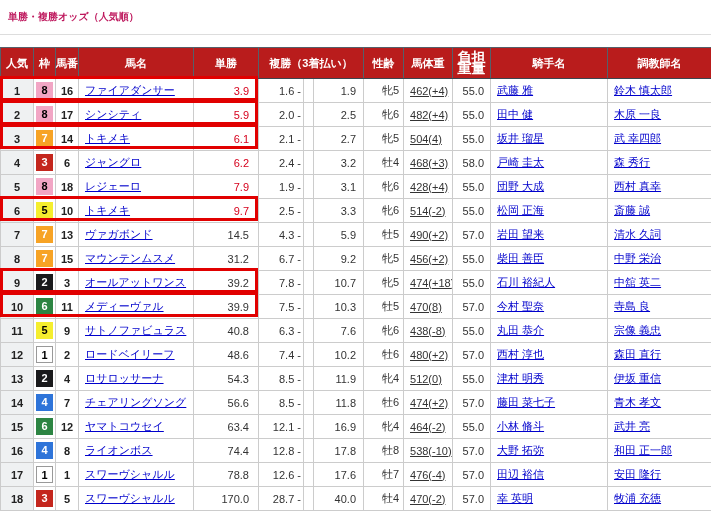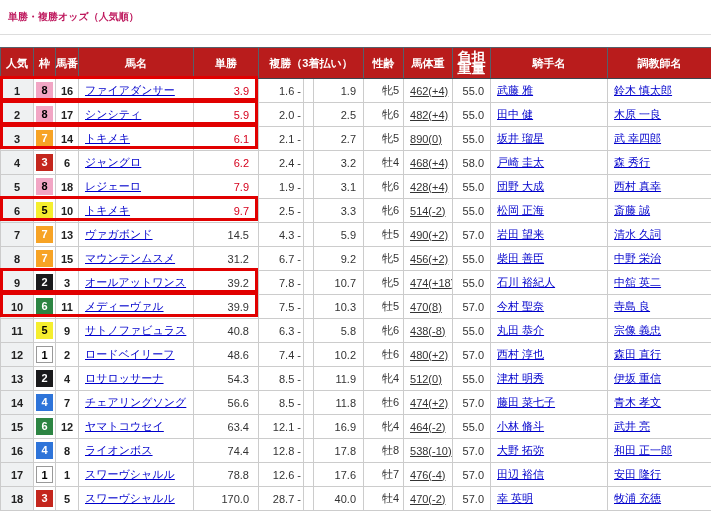--- a/index.html
+++ b/index.html
@@ -145,36 +145,36 @@
         <tr>
     <td class="c-rank">3</td>
     <td class="c-bracket"><span class="badge bk-7">7</span></td>
     <td class="c-num">14</td>
     <td class="c-horse"><a href="#">トキメキ</a></td>
     <td class="c-win win-red">6.1</td>
     <td class="c-plow">2.1</td>
     <td class="c-pgap"></td>
     <td class="c-phigh">2.7</td>
     <td class="c-sex">牝5</td>
-    <td class="c-weight">890(0)</td>
+    <td class="c-weight">504(4)</td>
     <td class="c-load">55.0</td>
     <td class="c-jockey"><a href="#">坂井 瑠星</a></td>
     <td class="c-trainer"><a href="#">武 幸四郎</a></td>
   </tr>
         <tr>
     <td class="c-rank">4</td>
     <td class="c-bracket"><span class="badge bk-3">3</span></td>
     <td class="c-num">6</td>
     <td class="c-horse"><a href="#">ジャングロ</a></td>
     <td class="c-win win-red">6.2</td>
     <td class="c-plow">2.4</td>
     <td class="c-pgap"></td>
     <td class="c-phigh">3.2</td>
     <td class="c-sex">牡4</td>
-    <td class="c-weight">468(+4)</td>
+    <td class="c-weight">468(+3)</td>
     <td class="c-load">58.0</td>
     <td class="c-jockey"><a href="#">戸崎 圭太</a></td>
     <td class="c-trainer"><a href="#">森 秀行</a></td>
   </tr>
         <tr>
     <td class="c-rank">5</td>
     <td class="c-bracket"><span class="badge bk-8">8</span></td>
     <td class="c-num">18</td>
     <td class="c-horse"><a href="#">レジェーロ</a></td>
     <td class="c-win win-red">7.9</td>
@@ -263,21 +263,21 @@
     <td class="c-trainer"><a href="#">寺島 良</a></td>
   </tr>
         <tr>
     <td class="c-rank">11</td>
     <td class="c-bracket"><span class="badge bk-5">5</span></td>
     <td class="c-num">9</td>
     <td class="c-horse"><a href="#">サトノファビュラス</a></td>
     <td class="c-win">40.8</td>
     <td class="c-plow">6.3</td>
     <td class="c-pgap"></td>
-    <td class="c-phigh">5.8</td>
+    <td class="c-phigh">7.6</td>
     <td class="c-sex">牝6</td>
     <td class="c-weight">438(-8)</td>
     <td class="c-load">55.0</td>
     <td class="c-jockey"><a href="#">丸田 恭介</a></td>
     <td class="c-trainer"><a href="#">宗像 義忠</a></td>
   </tr>
         <tr>
     <td class="c-rank">12</td>
     <td class="c-bracket"><span class="badge bk-1">1</span></td>
     <td class="c-num">2</td>

